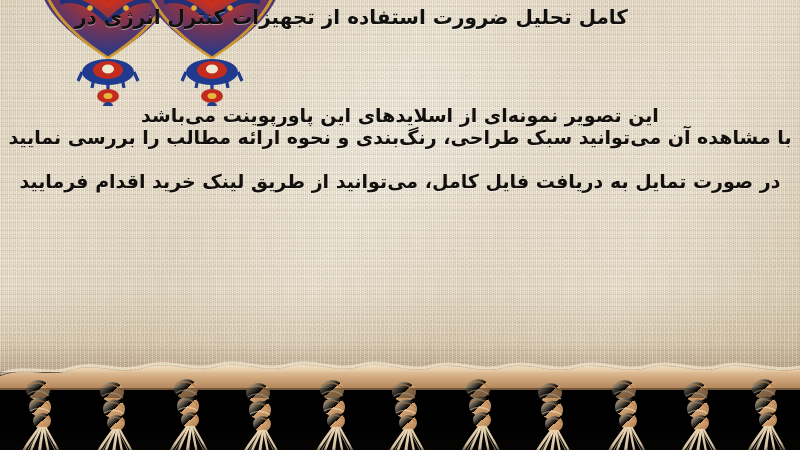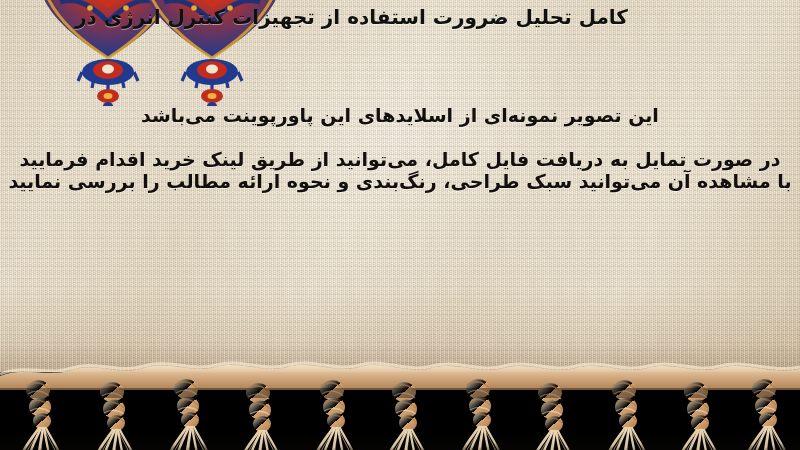--- a/index.html
+++ b/index.html
@@ -137,21 +137,21 @@
     direction:rtl;
   }
   .body-line{
     font-size:19px;
     line-height:22px;
     font-weight:700;
     color:#120f0c;
     text-shadow:0 1px 0 rgba(255,255,255,.40);
     white-space:nowrap;
   }
-  .body-line.b1{ margin-bottom:22px; }
+  .body-line.b1{ }
   .body-line.b2{ margin-bottom:22px; }
 </style>
 </head>
 <body>
 
 <div id="slide">
 
   <div class="carpet-field">
     <div class="weave"></div>
     <div class="weave-hi"></div>
@@ -262,22 +262,22 @@
       </g>
     </svg>
   </div>
 
   <div class="title-block">
     <div class="title-line l1">کامل تحلیل ضرورت استفاده از تجهیزات کنترل انرژی در</div>
   </div>
 
   <div class="body-block">
     <div class="body-line b1">این تصویر نمونه‌ای از اسلایدهای این پاورپوینت می‌باشد</div>
+    <div class="body-line b2">با مشاهده آن می‌توانید سبک طراحی، رنگ‌بندی و نحوه ارائه مطالب را بررسی نمایید</div>
     <div class="body-line b3">در صورت تمایل به دریافت فایل کامل، می‌توانید از طریق لینک خرید اقدام فرمایید</div>
-    <div class="body-line b2">با مشاهده آن می‌توانید سبک طراحی، رنگ‌بندی و نحوه ارائه مطالب را بررسی نمایید</div>
   </div>
 
   <div class="border-band"></div>
 
   <div class="fringe-layer">
     <svg width="800" height="120" viewBox="0 0 800 120" aria-hidden="true">
       <defs>
         <linearGradient id="cordG" x1="0" y1="0" x2="0" y2="1">
           <stop offset="0%" stop-color="#f3e3c8"></stop>
           <stop offset="45%" stop-color="#ddb487"></stop>

